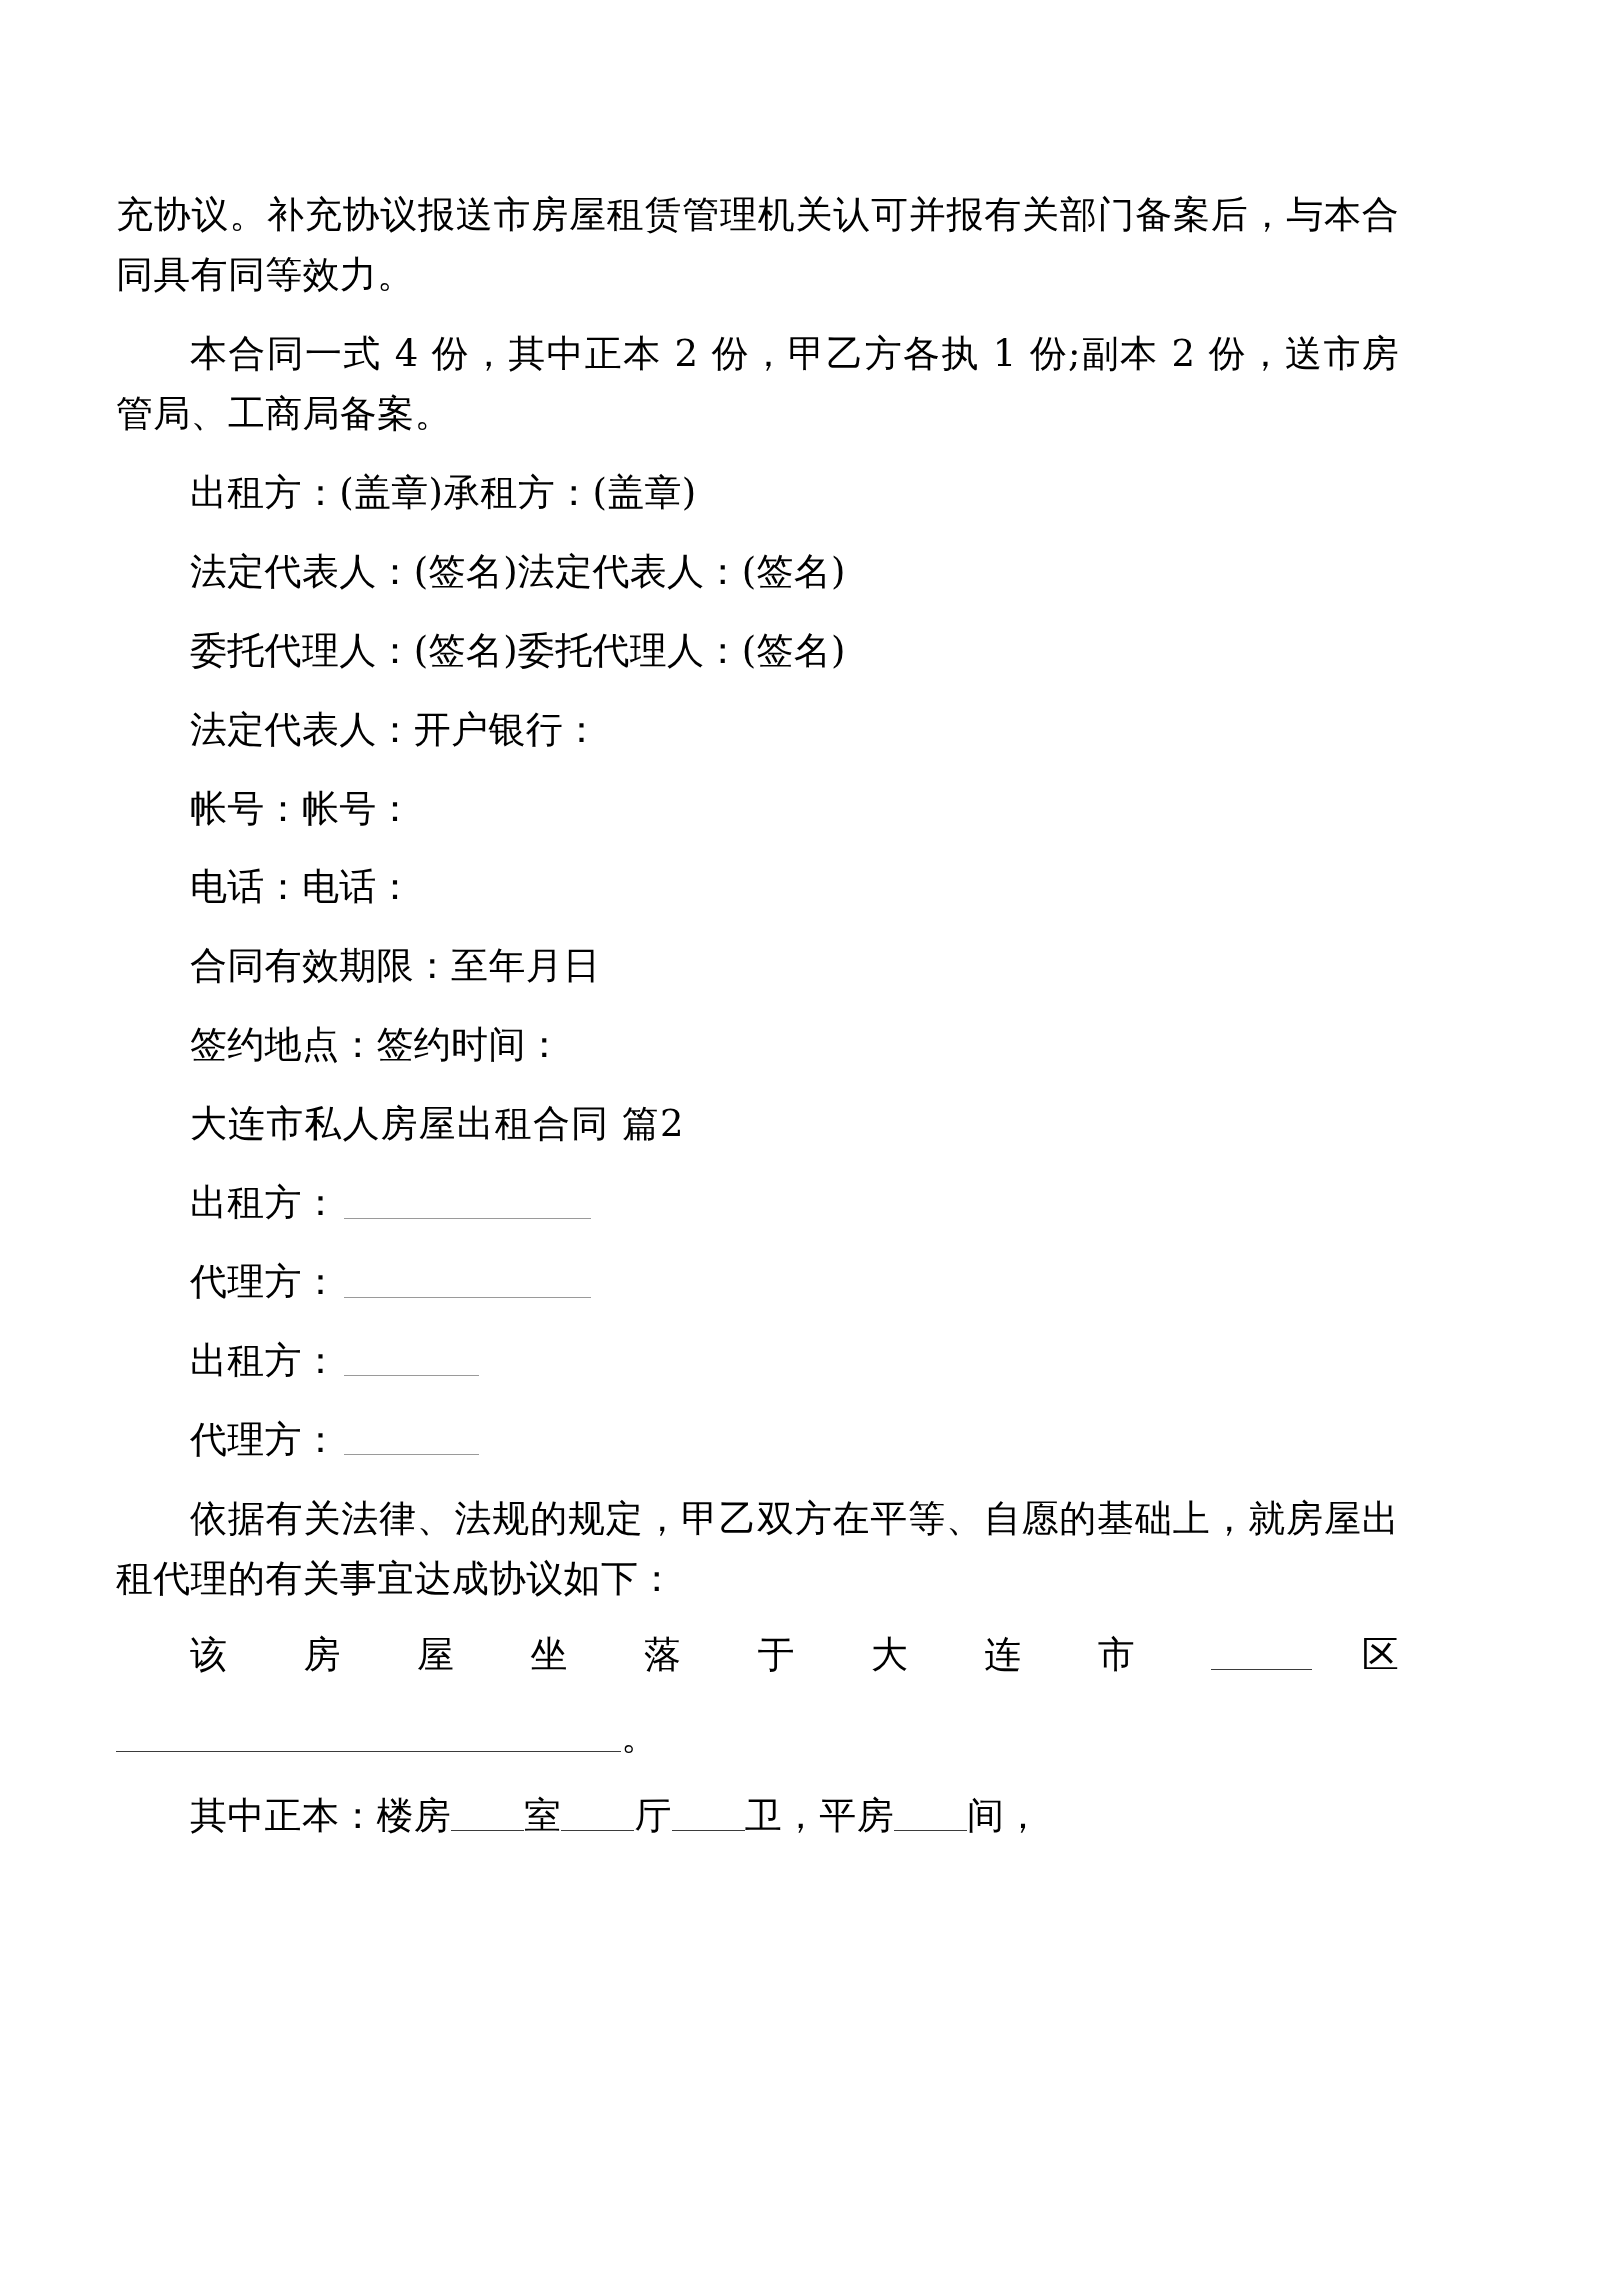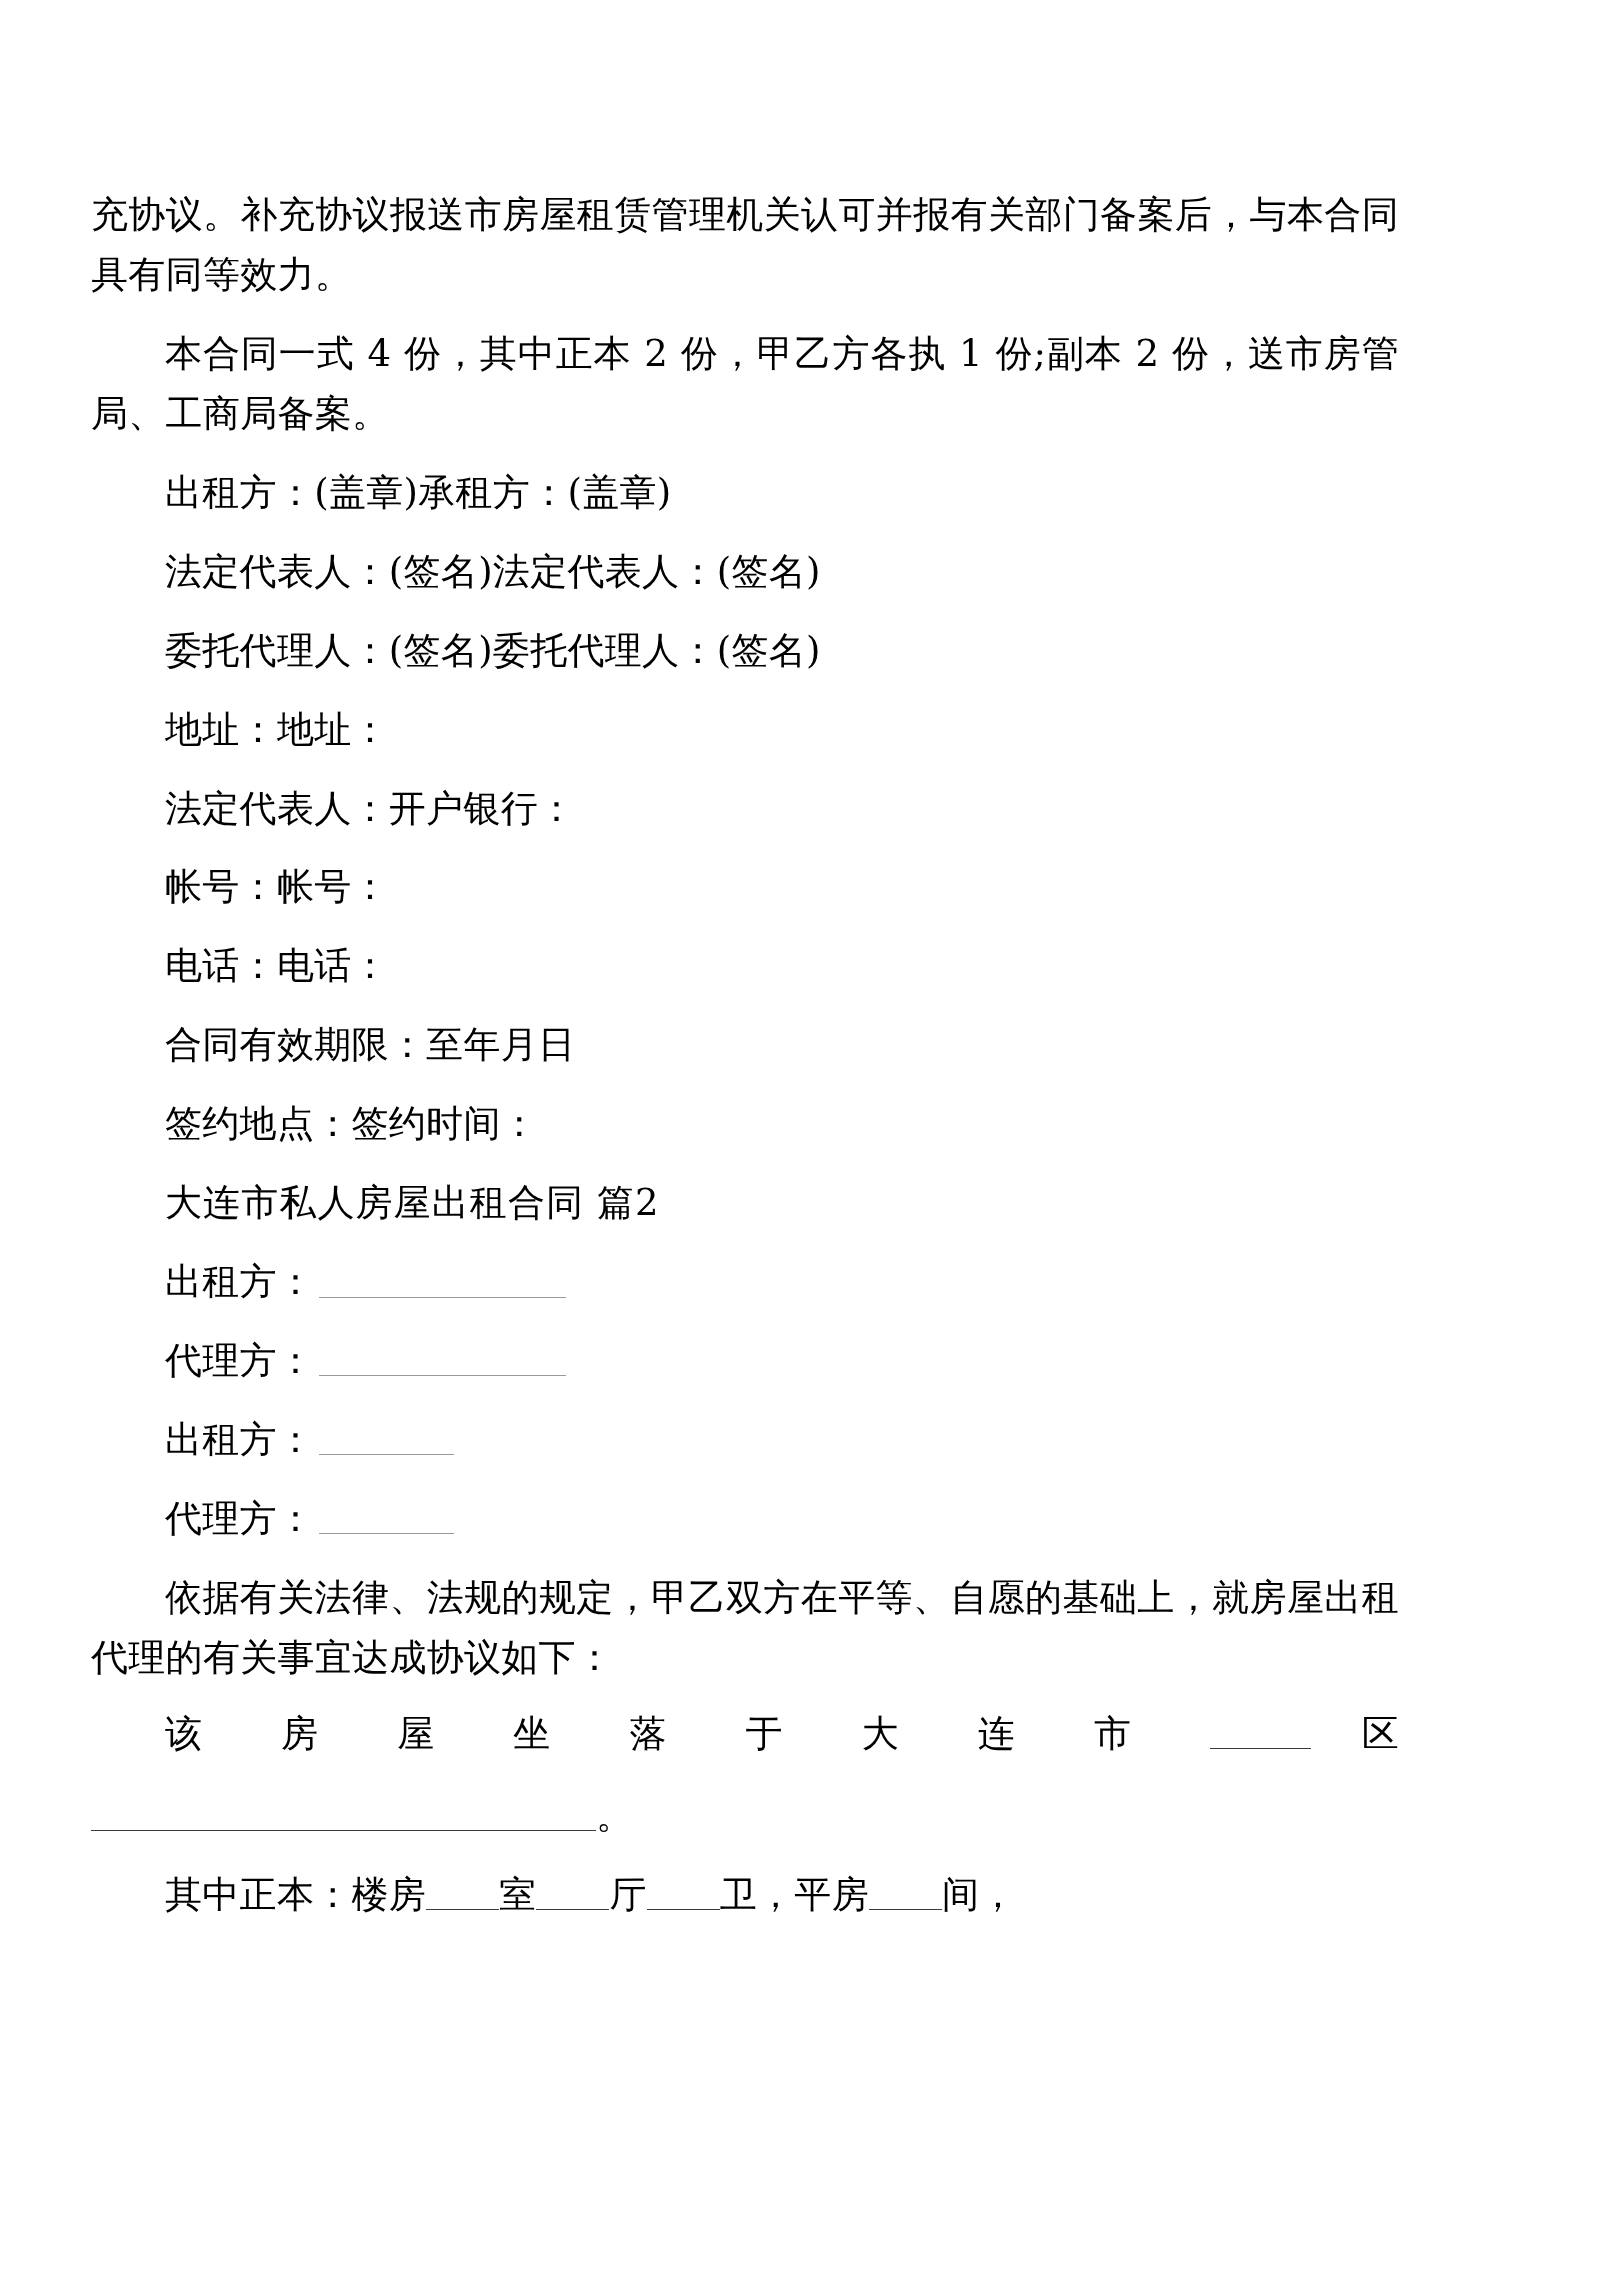--- a/index.html
+++ b/index.html
@@ -11,21 +11,21 @@
     width: 1623px;
     height: 2295px;
     font-family: "DejaVu Serif", "Liberation Serif", serif;
     color: #000000;
     overflow: hidden;
   }
   .page {
     box-sizing: border-box;
     width: 1623px;
     height: 2295px;
-    padding: 185px 224px 0 91px;
+    padding: 185px 224px 0 116px;
     position: relative;
   }
   .doc-body {
     font-size: 37px;
     line-height: 1.62;
     letter-spacing: 0.3px;
   }
   p {
     margin: 0 0 19px 0;
     text-align: justify;
@@ -84,21 +84,20 @@
 <body>
 
 <div class="page">
   <div class="doc-body">
 
     <p class="noindent">充协议。补充协议报送市房屋租赁管理机关认可并报有关部门备案后，与本合同具有同等效力。</p>
     <p class="indent">本合同一式 4 份，其中正本 2 份，甲乙方各执 1 份;副本 2 份，送市房管局、工商局备案。</p>
     <p class="indent">出租方：(盖章)承租方：(盖章)</p>
     <p class="indent">法定代表人：(签名)法定代表人：(签名)</p>
     <p class="indent">委托代理人：(签名)委托代理人：(签名)</p>
-    <p class="indent">地址：地址：</p>
     <p class="indent">法定代表人：开户银行：</p>
     <p class="indent">帐号：帐号：</p>
     <p class="indent">电话：电话：</p>
     <p class="indent">合同有效期限：至年月日</p>
     <p class="indent">签约地点：签约时间：</p>
     <p class="title-line">大连市私人房屋出租合同  篇2</p>
 
     <p class="indent">
       <span>出租方：</span><span class="blank-long"></span>
     </p>

